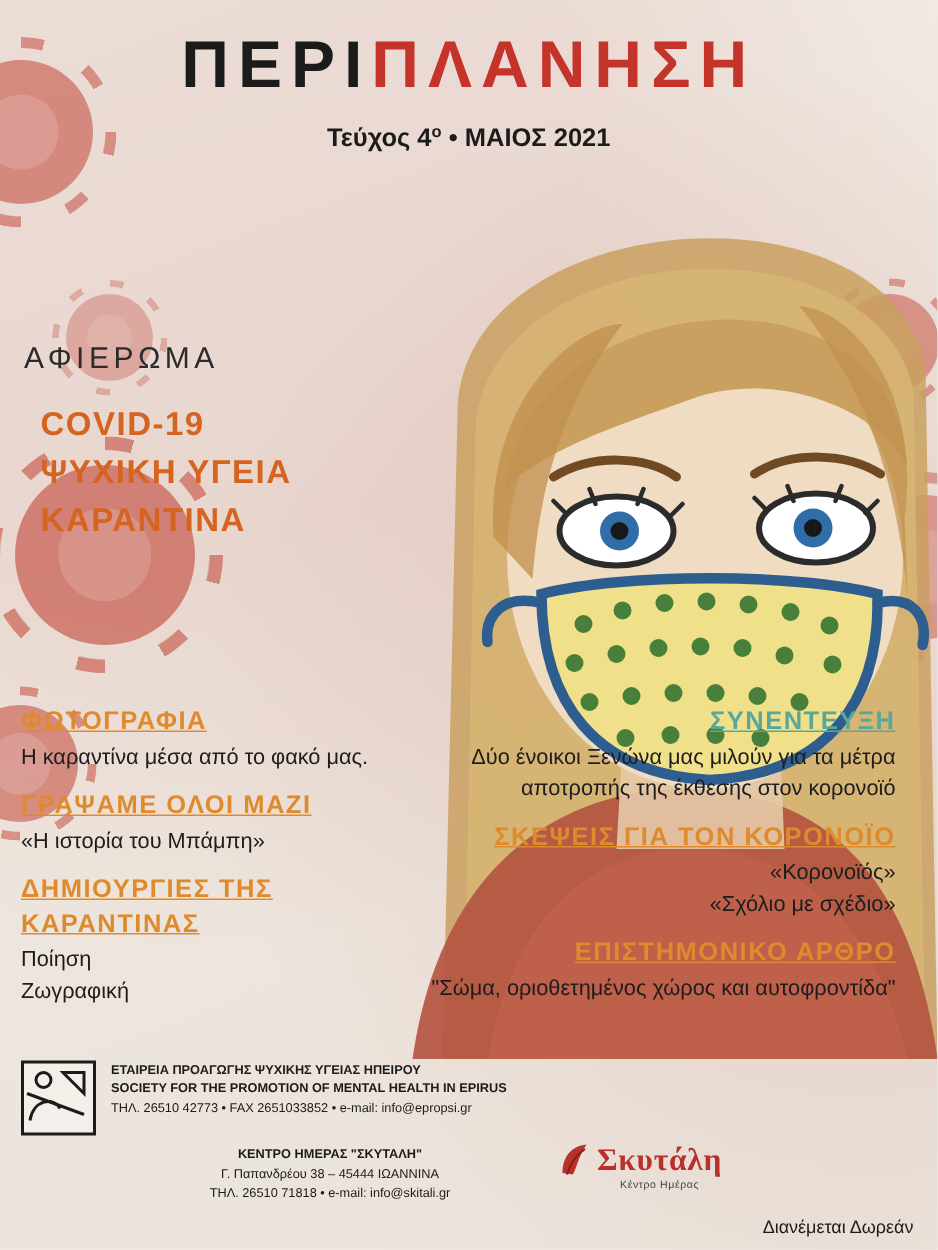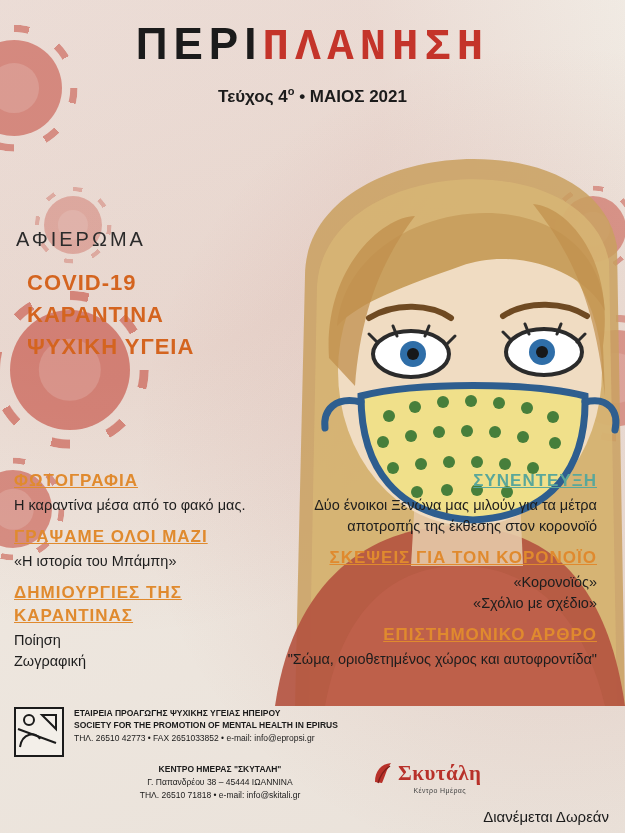--- a/index.html
+++ b/index.html
@@ -87,21 +87,21 @@
     z-index: 6;
   }
   .title {
     font-size: 44px;
     letter-spacing: 6px;
     font-weight: 700;
     line-height: 1;
     white-space: nowrap;
   }
   .title .dark { color: #1b1b1b; }
-  .title .red  { color: #c4342a; font-family: Liberation Mono, monospace; }
+  .title .red  { color: #c4342a; }
   .issue {
     margin-top: 16px;
     font-size: 17px;
     font-weight: 700;
     color: #1b1b1b;
   }
   .issue sup { font-size: 11px; vertical-align: super; }
 
   
   .tribute {
@@ -216,21 +216,21 @@
     position: absolute;
     left: -26px;
     top: 0px;
     width: 22px;
     height: 24px;
   }
   .freebie {
     position: absolute;
     right: 16px;
     bottom: 8px;
-    font-size: 15px;
+    font-size: 12px;
     color: #1b1b1b;
   }
 </style>
 </head>
 <body>
 
 <div class="page">
 
   <div class="virus v1"></div>
   <div class="virus v2"></div>
@@ -309,22 +309,22 @@
     </div>
     <div class="issue">
       <span>Τεύχος 4</span><sup>ο</sup><span> • ΜΑΙΟΣ 2021</span>
     </div>
   </div>
 
   <div class="tribute">
     <div class="tribute-label">ΑΦΙΕΡΩΜΑ</div>
     <div class="tribute-lines">
       <div>COVID-19</div>
+      <div>ΨΥΧΙΚΗ ΥΓΕΙΑ</div>
       <div>ΚΑΡΑΝΤΙΝΑ</div>
-      <div>ΨΥΧΙΚΗ ΥΓΕΙΑ</div>
     </div>
   </div>
 
   <div class="col col-left">
     <div class="sec-head">ΦΩΤΟΓΡΑΦΙΑ</div>
     <div class="sec-body" style="white-space:pre-line">Η καραντίνα μέσα από το φακό μας.</div>
     <div class="sec-head">ΓΡΑΨΑΜΕ ΟΛΟΙ ΜΑΖΙ</div>
     <div class="sec-body" style="white-space:pre-line">«Η ιστορία του Μπάμπη»</div>
     <div class="sec-head">ΔΗΜΙΟΥΡΓΙΕΣ ΤΗΣ ΚΑΡΑΝΤΙΝΑΣ</div>
     <div class="sec-body" style="white-space:pre-line">Ποίηση

